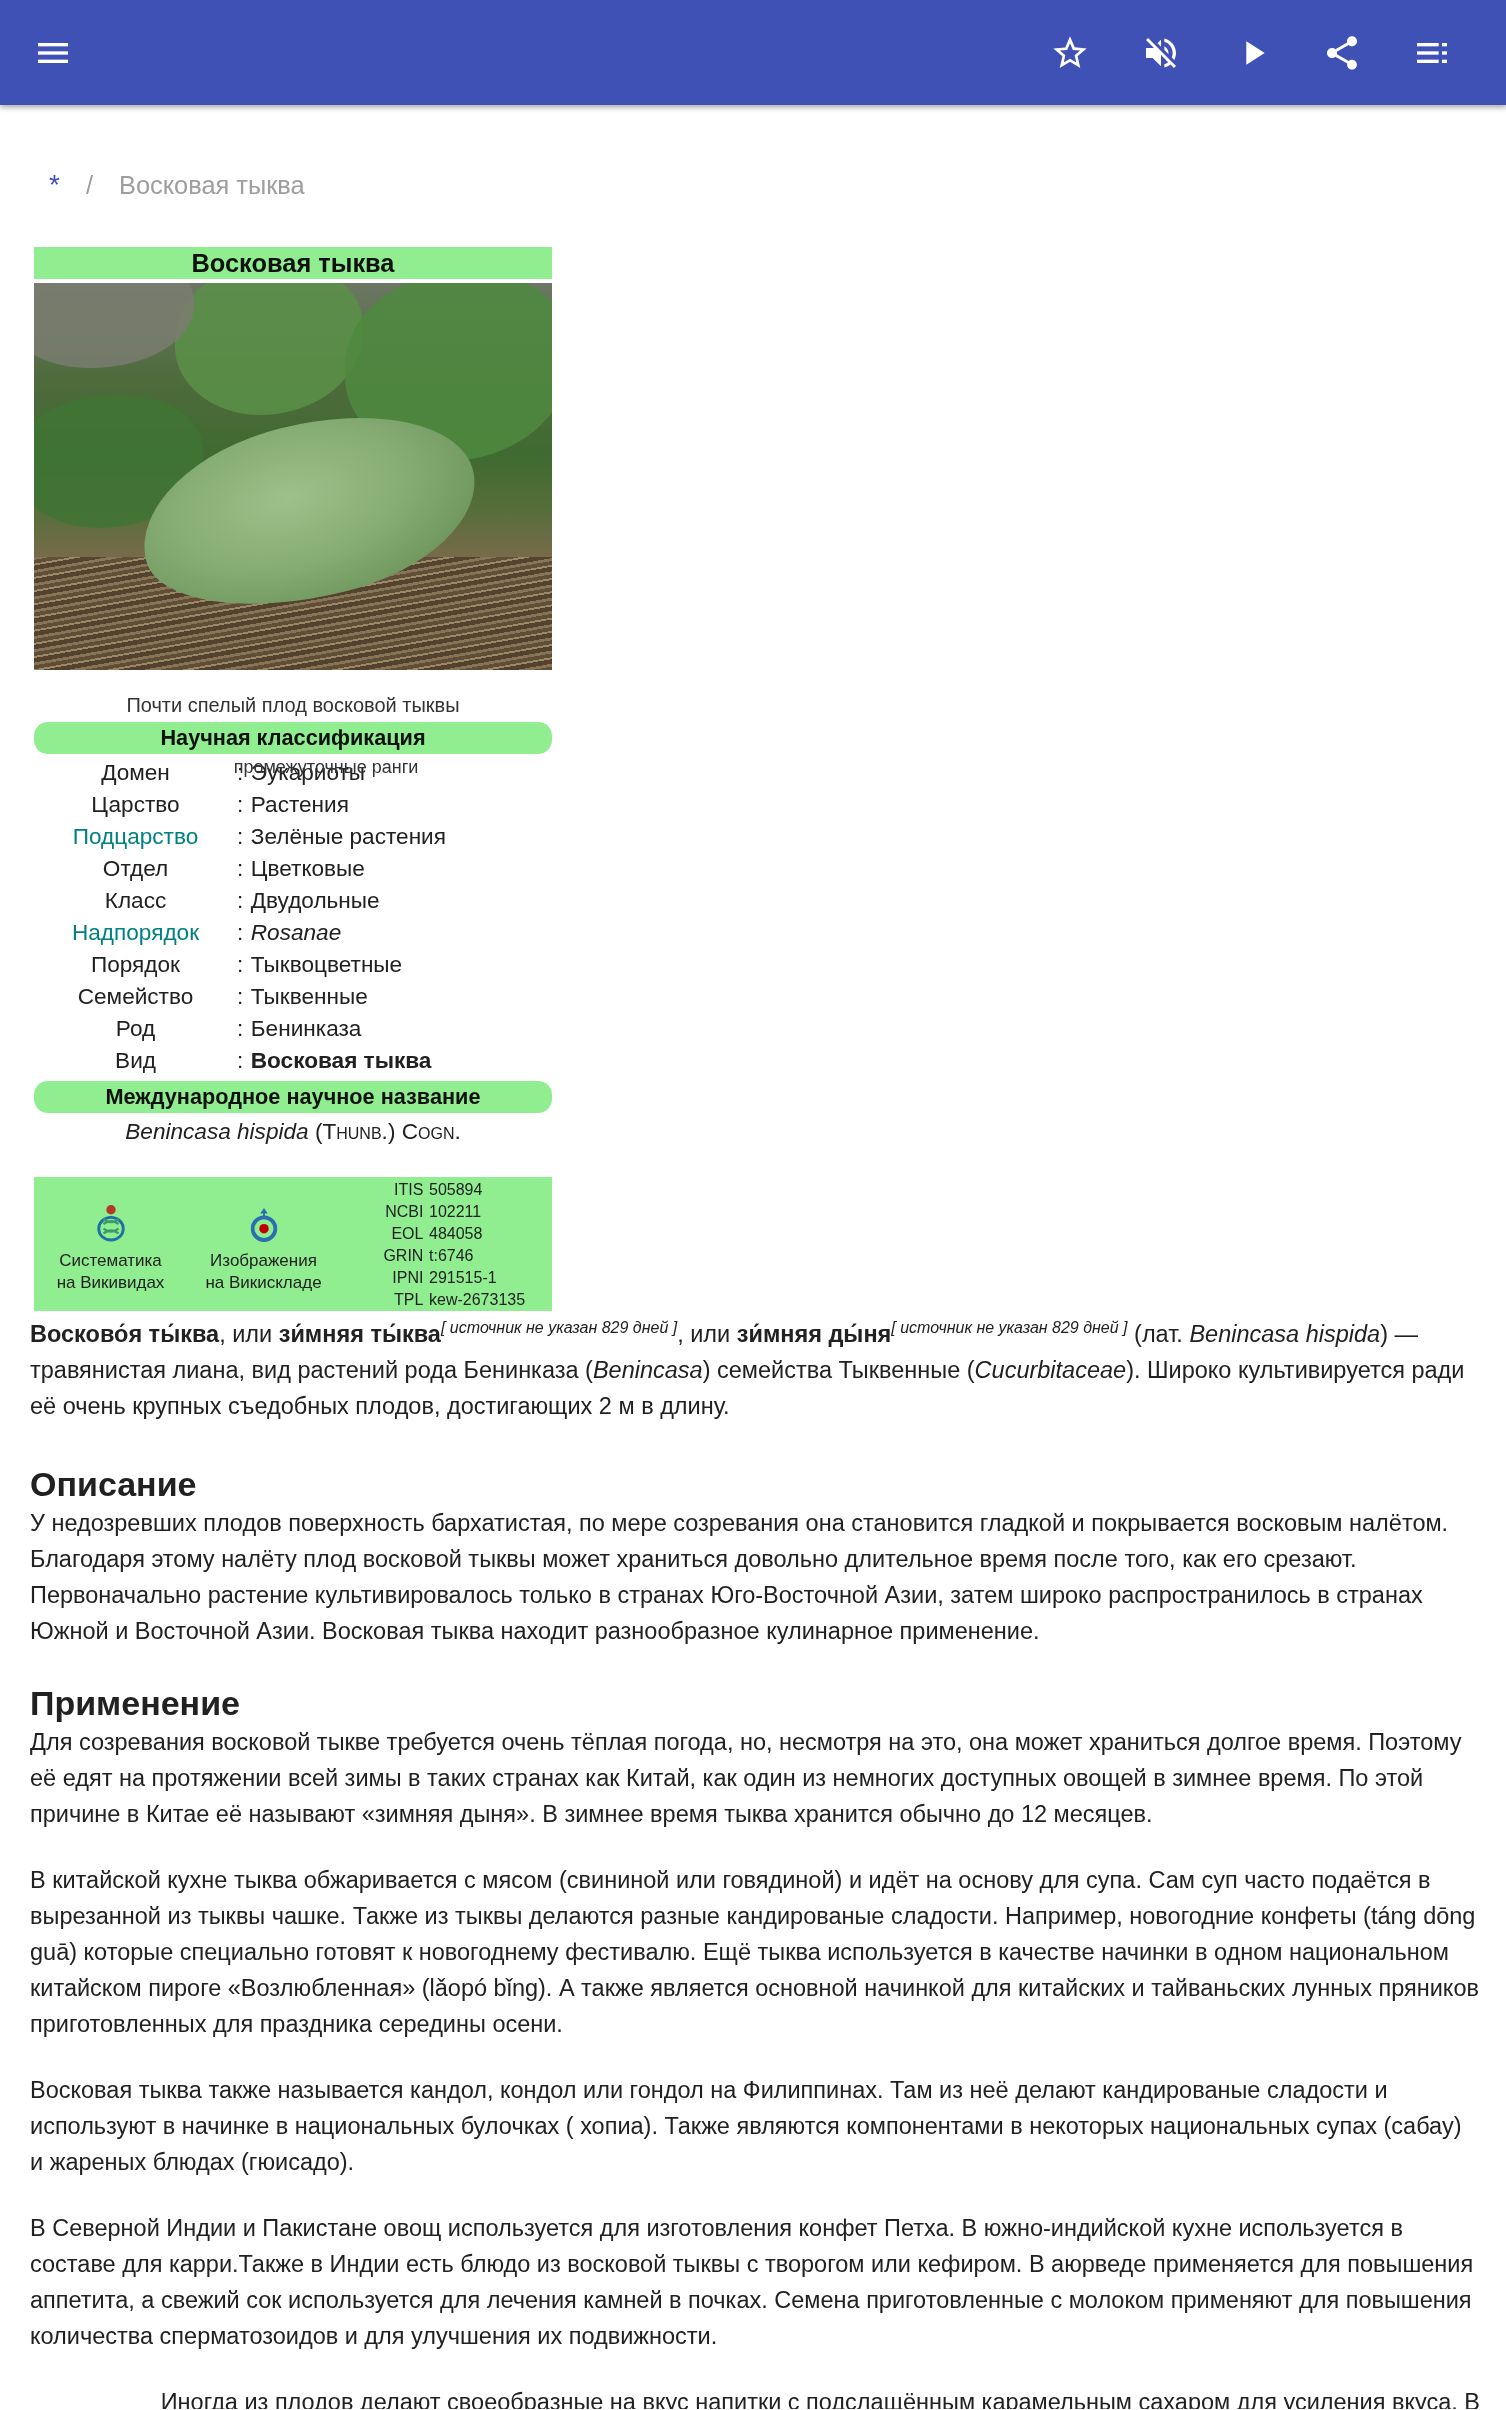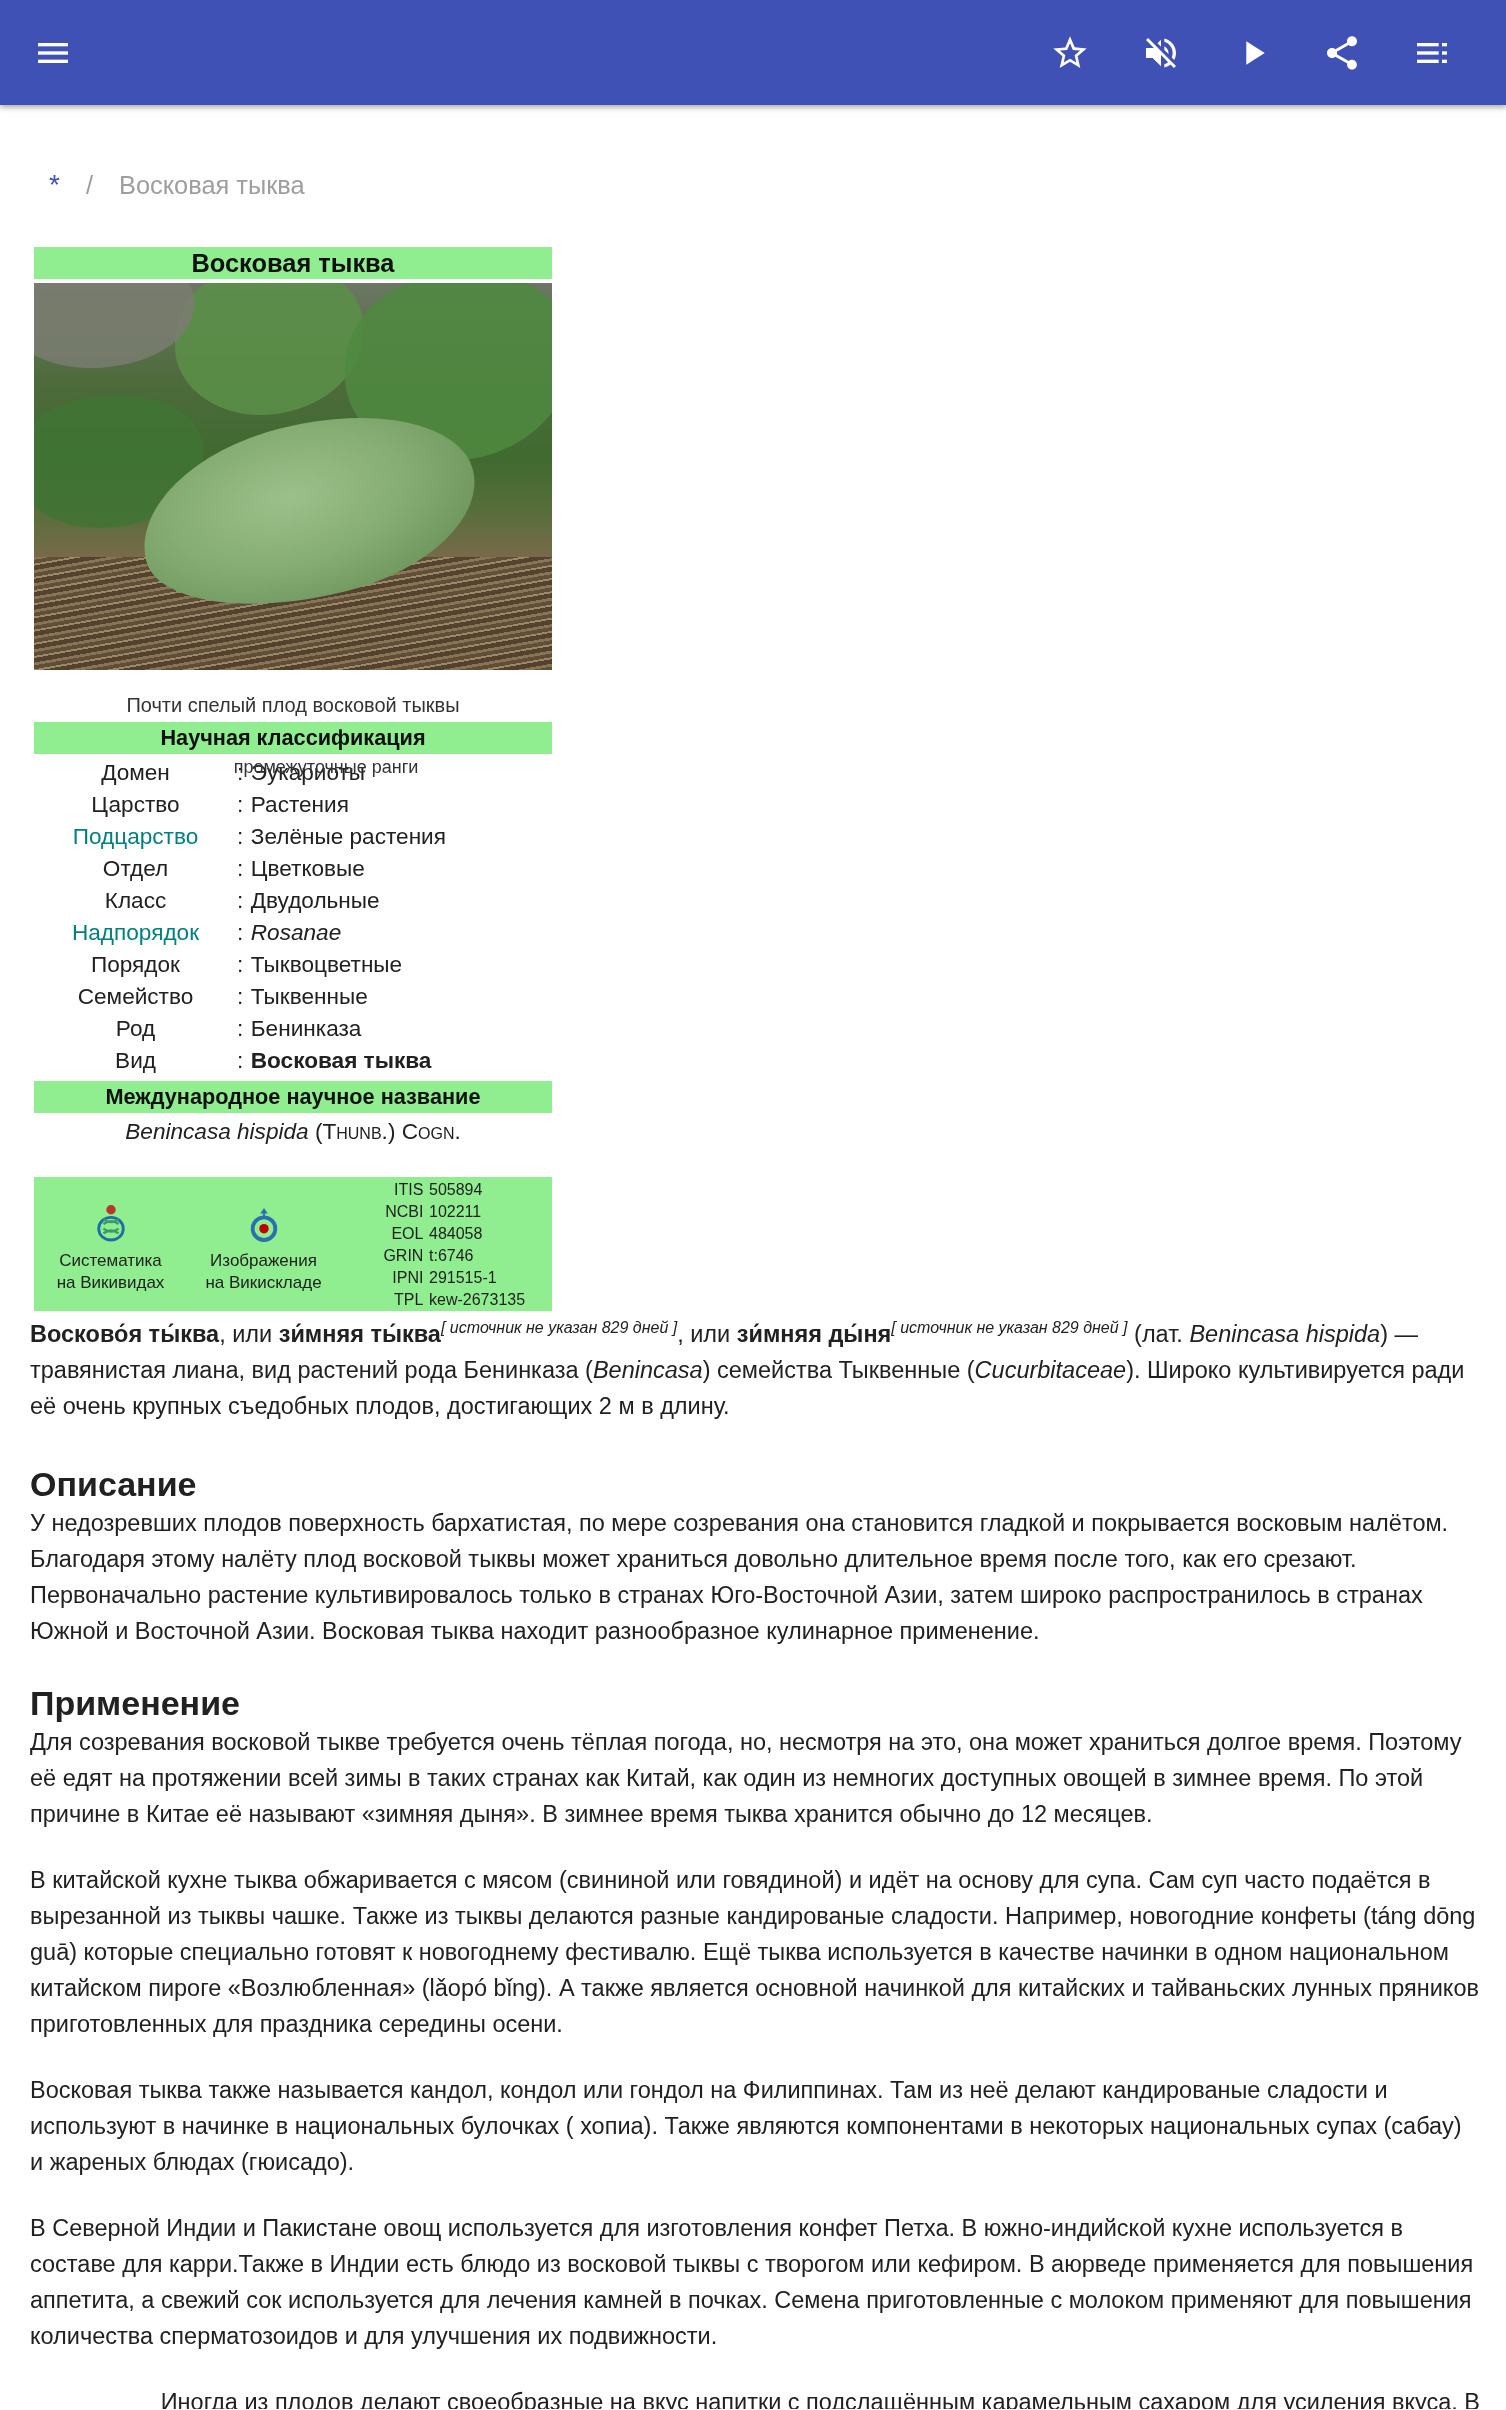--- a/index.html
+++ b/index.html
@@ -39,21 +39,21 @@
   .ib-photo .leaf { position: absolute; border-radius: 50% 40% 55% 45%; background: #4d8a3e; opacity: 0.85; }
   .ib-photo .fruit {
     position: absolute; left: 105px; top: 141px; width: 339px; height: 174px;
     border-radius: 48% 52% 45% 55% / 55% 50% 50% 45%;
     background: radial-gradient(ellipse at 45% 40%, #9cc08a 0%, #86ad73 45%, #6e955c 80%, #5b7e4b 100%);
     transform: rotate(-14deg);
   }
   .ib-photo .straw { position: absolute; left: 0; bottom: 0; width: 100%; height: 113px;
     background: repeating-linear-gradient(170deg, #8a7658 0 2.8px, #5e4c36 2.8px 6.6px, #a08d6c 6.6px 8.5px, #4f3f2c 8.5px 13px); opacity: 0.9; }
   .ib-caption { font-size: 20px; color: #333; line-height: 26px; margin-top: 22px; }
-  .ib-section { font-size: 21.7px; margin-top: 3.8px; }
+  .ib-section { font-size: 21.7px; margin-top: 3.8px; border-radius: 14px; }
   .ib-rows { position: relative; padding-top: 3.8px; }
   .ib-note { position: absolute; left: 0; right: 0; top: 3.8px; font-size: 18px; color: #333; line-height: 21px; text-align: center; padding-left: 66px; }
   .ib-row { display: flex; line-height: 32px; font-size: 22.6px; }
   .ib-row .lbl { width: 203px; text-align: center; color: #212121; }
   .ib-row .lbl.link { color: #008080; }
   .ib-row .val { text-align: left; padding-left: 7.5px; color: #212121; }
   .ib-row .val.it { font-style: italic; }
   .ib-row .val.b { font-weight: bold; }
   .ib-latin { line-height: 38px; font-size: 22.6px; }
   .ib-latin .it { font-style: italic; }

